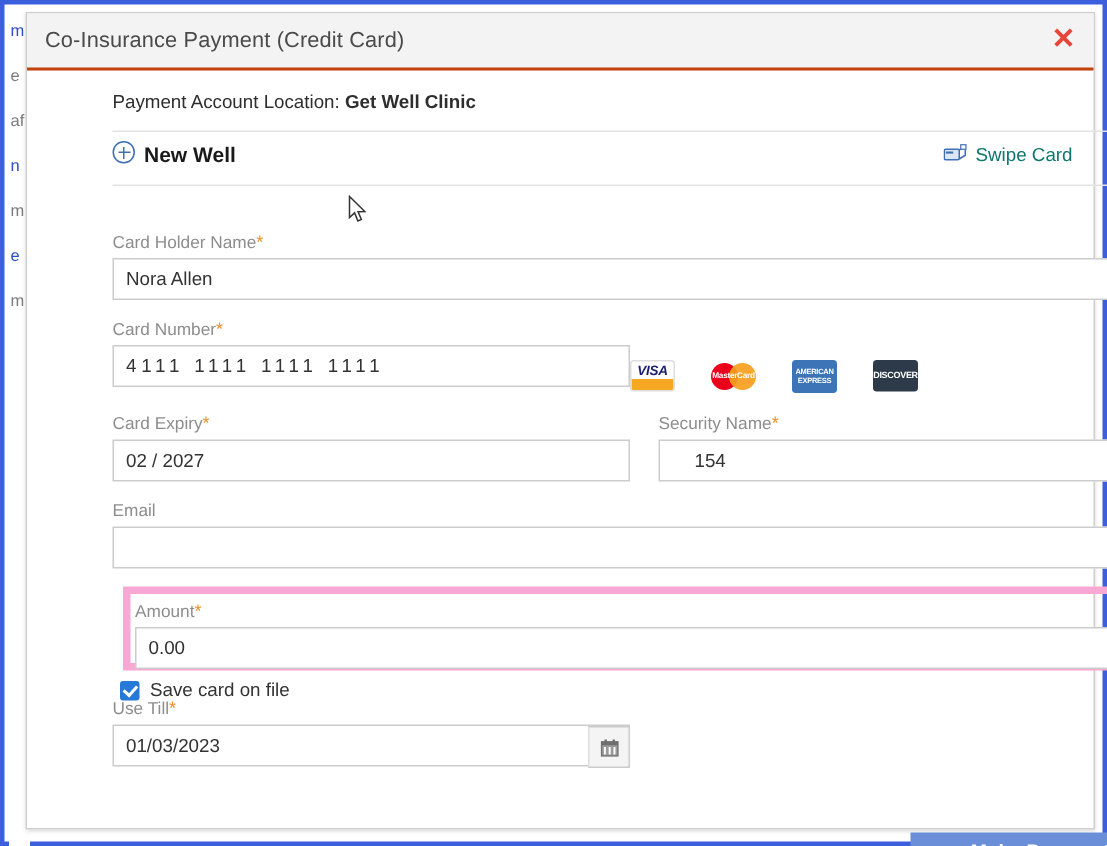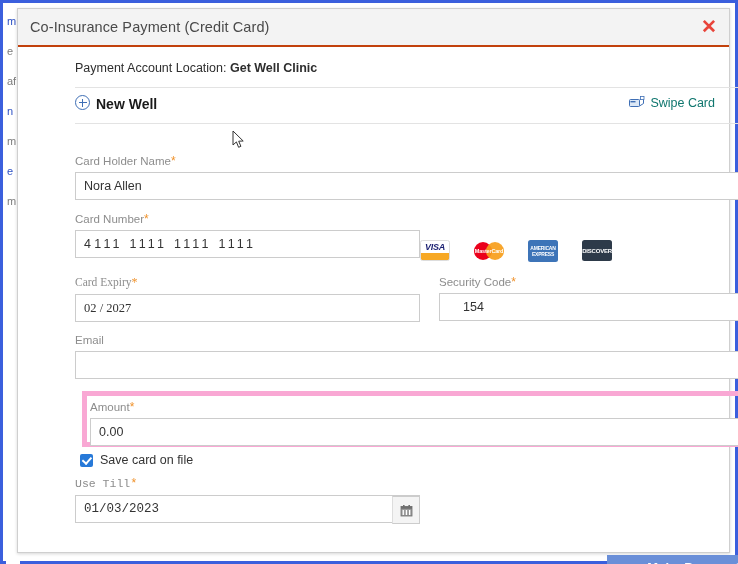--- a/index.html
+++ b/index.html
@@ -269,21 +269,21 @@
     line-height: 5.5px;
     font-size: 5px;
     padding-top: 1px;
   }
   .brand-amex i { font-style: normal; display:block; }
   .brand-disc {
     background: #2d3a49;
     font-size: 6px;
   }
 
-  #g-expiry { left: 13px; top: 228px; width: 345px; font-family: Liberation Serif, serif; }
+  #g-expiry { left: 13px; top: 228px; width: 345px; }
   #g-expiry .finput { width: 345px; }
 
   #g-seccode { left: 377px; top: 228px; width: 322px; }
   #g-seccode .finput { width: 310px; padding-left: 23px; }
 
   #g-email { left: 13px; top: 286px; width: 686px; }
   #g-email .finput { width: 686px; }
 
   
   #amount-wrap {
@@ -319,21 +319,21 @@
   .cbox:after {
     content: "";
     position: absolute;
     left: 4px; top: 1px;
     width: 3.5px; height: 7px;
     border: solid #ffffff;
     border-width: 0 2px 2px 0;
     transform: rotate(42deg);
   }
 
-  #g-usetill { left: 13px; top: 430px; width: 345px; font-family: Liberation Mono, monospace; }
+  #g-usetill { left: 13px; top: 418px; width: 345px; }
   #g-usetill .finput { width: 345px; padding-right: 30px; }
   #cal-btn {
     position: absolute;
     left: 317px;
     top: 19px;
     width: 28px;
     height: 28px;
     box-sizing: border-box;
     border: 1px solid #cccccc;
     border-left: 1px solid #dddddd;
@@ -451,21 +451,21 @@
 
       <div class="fgroup" id="g-expiry">
         <span class="flabel">
           <span>Card Expiry</span><span class="req">*</span>
         </span>
         <div class="finput">02 / 2027</div>
       </div>
 
       <div class="fgroup" id="g-seccode">
         <span class="flabel">
-          <span>Security Code</span><span class="req">*</span>
+          <span>Security Name</span><span class="req">*</span>
         </span>
         <div class="finput">154</div>
       </div>
 
       <div class="fgroup" id="g-email">
         <span class="flabel">
           <span>Email</span><span class="req"></span>
         </span>
         <div class="finput"></div>
       </div>

